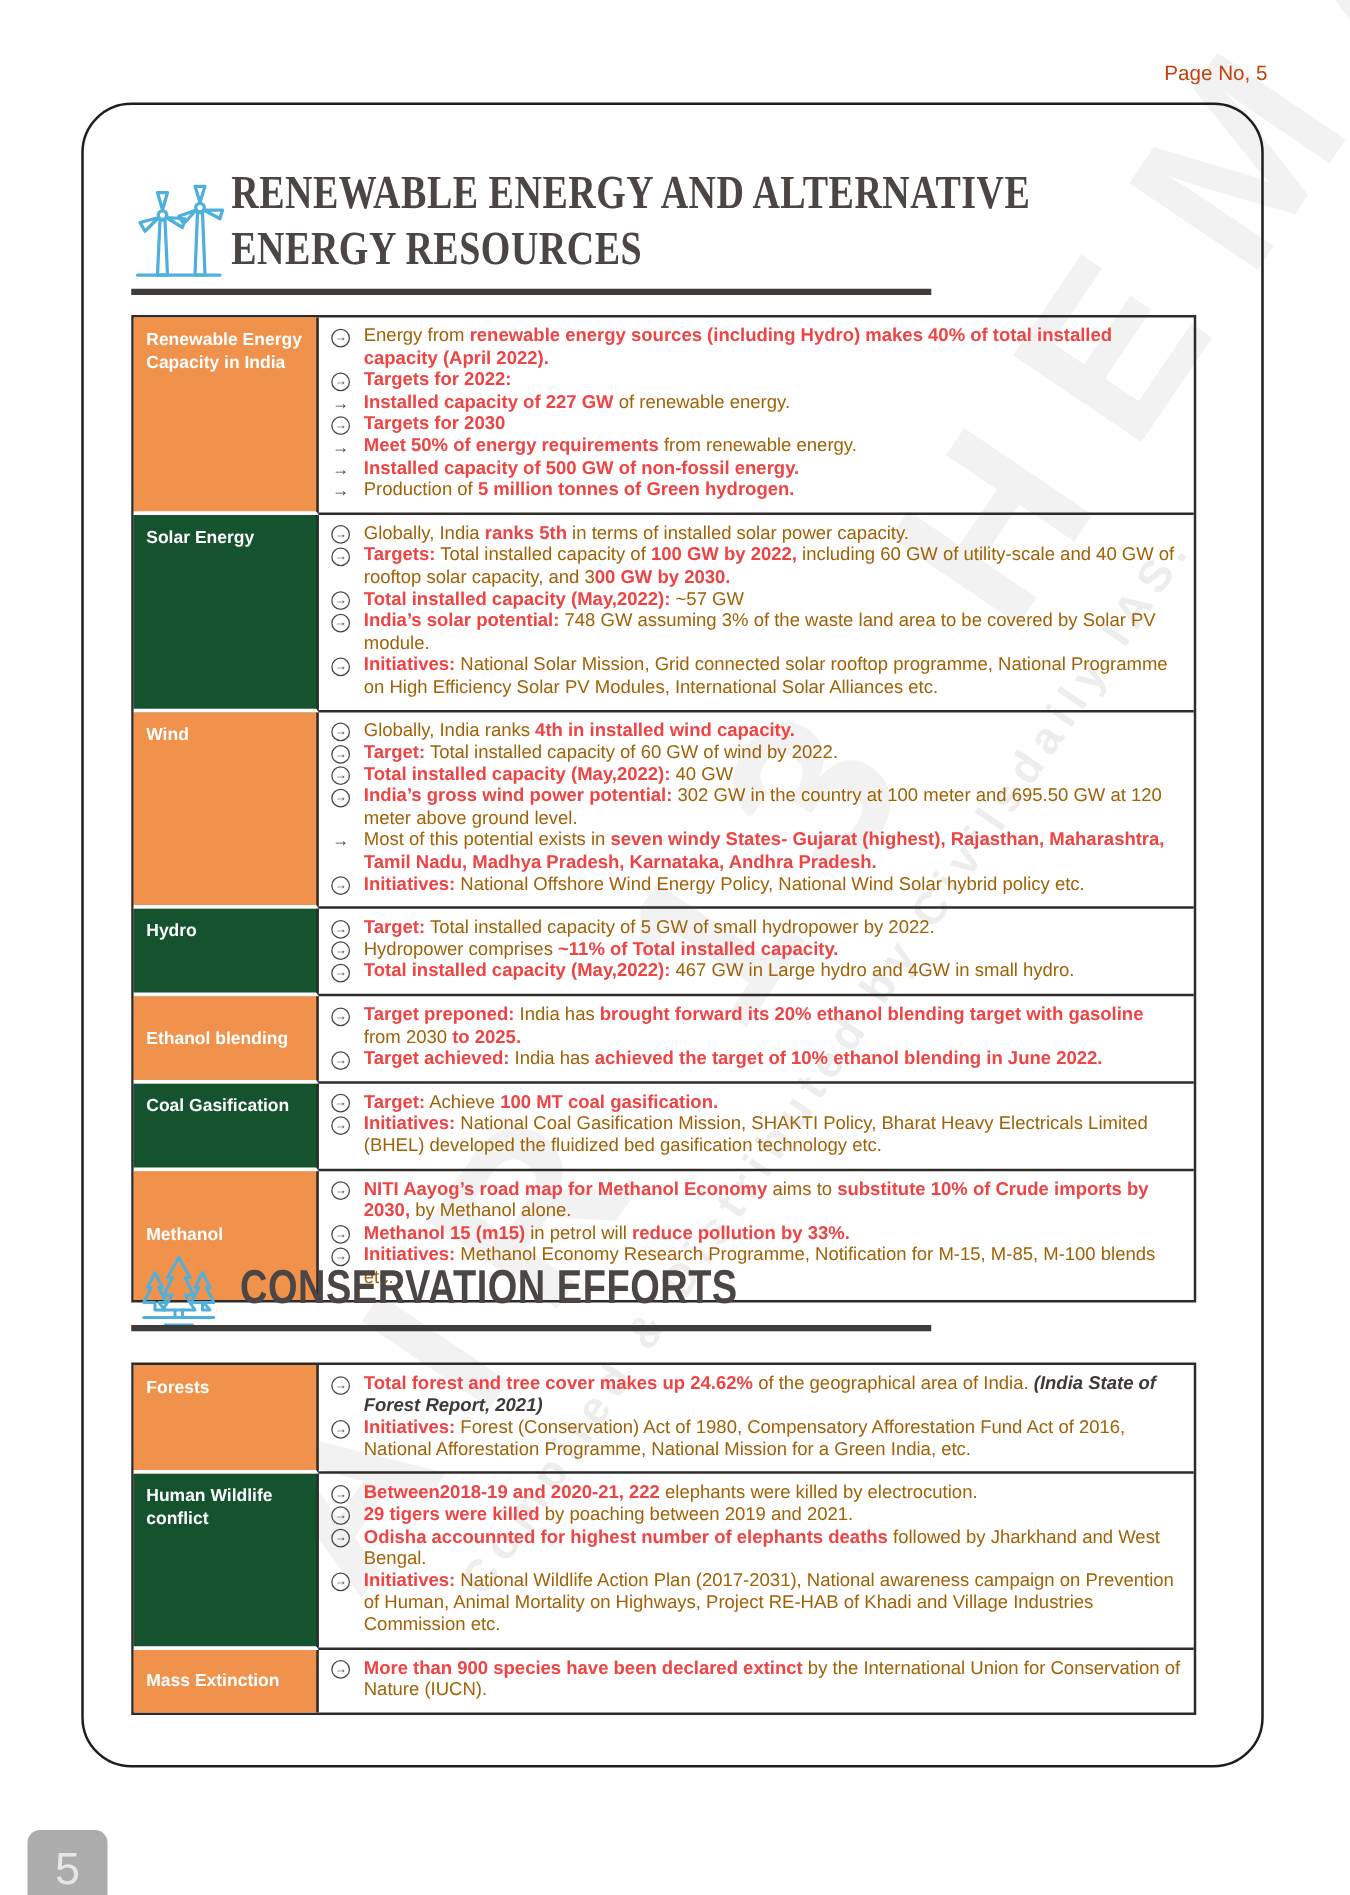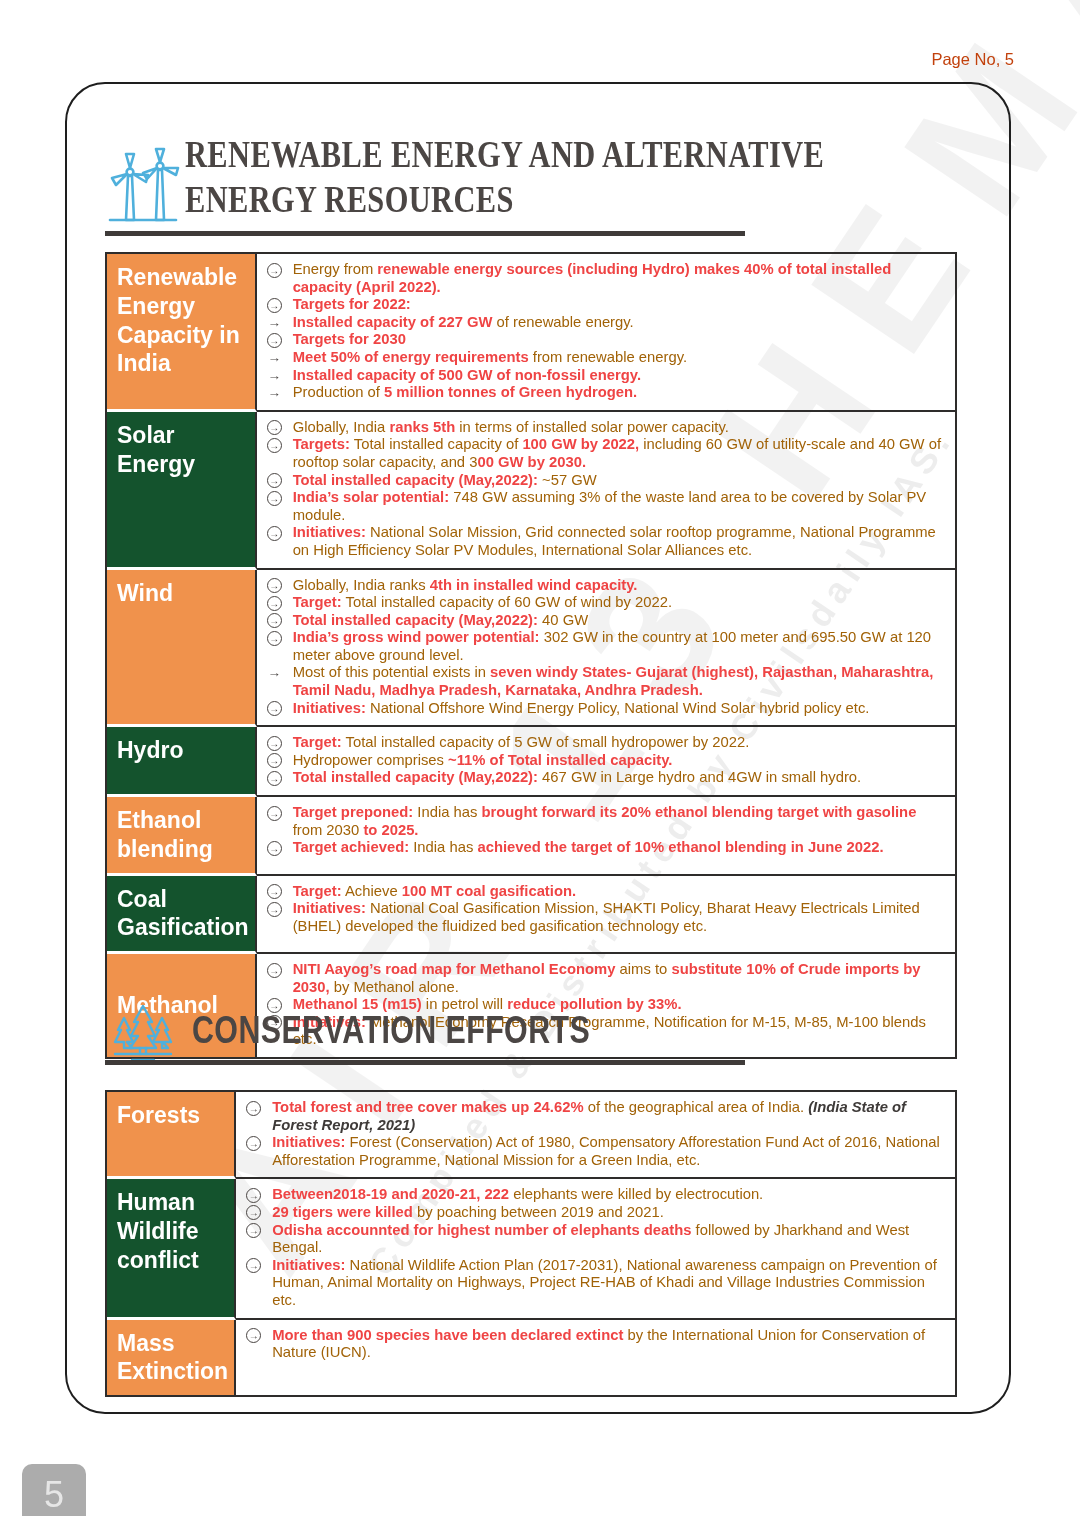--- a/index.html
+++ b/index.html
@@ -30,21 +30,21 @@
   .rule2 { left:105px; top:1060px; width:640px; }
   .sec-icon { position:absolute; z-index:2; }
   .icon1 { left:106px; top:146px; }
   .icon2 { left:110px; top:1002px; }
   
   .notes-table { position:absolute; z-index:2; width:852px; border-collapse:separate; border-spacing:0;
                  border:2.5px solid #2e2c2b; }
   .t1 { left:105px; top:252px; }
   .t2 { left:105px; top:1090px; }
   td { vertical-align:top; }
-  td.label { width:124px; color:#ffffff; font-weight:700; font-size:23px; line-height:1.25;
+  td.label { width:148px; color:#ffffff; font-weight:700; font-size:14px; line-height:1.25;
              padding:9px 6px 9px 10px; border-right:2.5px solid #2e2c2b; border-bottom:3.5px solid #ffffff; }
   td.label.vmid { vertical-align:middle; }
   td.label.orange { background:#F0924C; }
   td.label.blue   { background:#14532d; }
   td.content { padding:7px 8px 8px 8px; border-bottom:2.5px solid #2e2c2b; background:transparent; }
   tr:last-child td.label, tr:last-child td.content { border-bottom:none; }
   .bullet { display:flex; align-items:flex-start; padding:0 0 0 2px; }
   .bullet-icon { flex:0 0 auto; color:#494442; font-weight:700; }
   .ic-circle-arrow { display:flex; align-items:center; justify-content:center;
                      width:15px; height:15px; margin:1.5px 11px 0 0; border:1.7px solid #494442;

